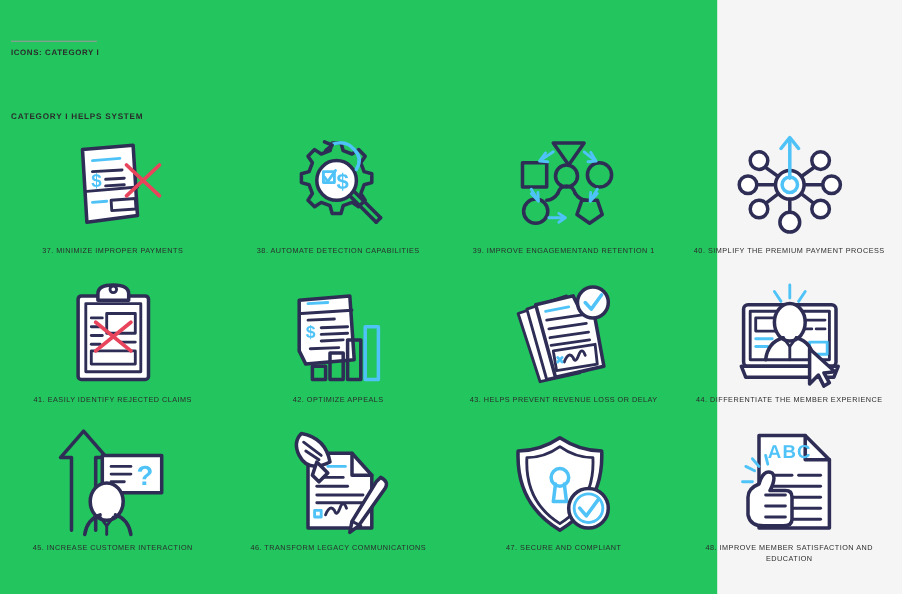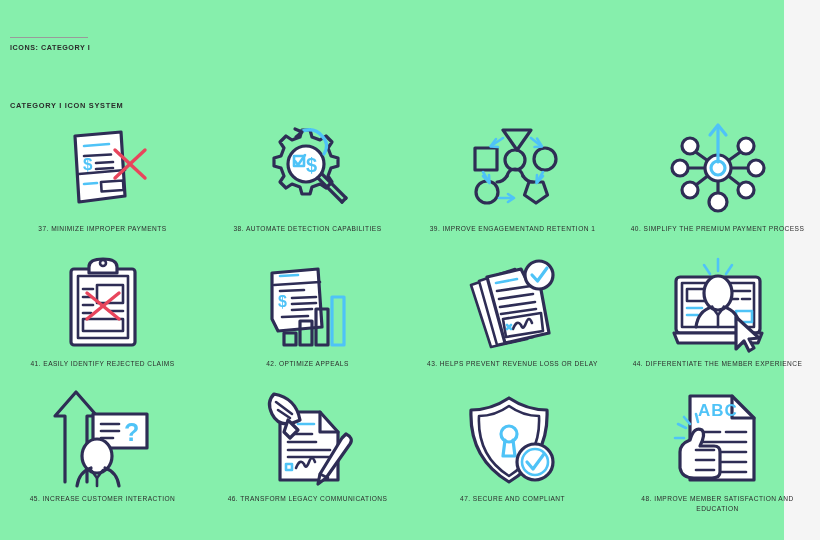--- a/index.html
+++ b/index.html
@@ -5,22 +5,22 @@
   * { box-sizing: border-box; }
   html, body {
     margin: 0; padding: 0;
     width: 820px; height: 540px;
     background: #f5f5f5;
     font-family: "Liberation Sans", sans-serif;
     overflow: hidden;
   }
   .page {
     position: relative;
-    width: 784px; height: 540px;
-    background: #86efac;
+    width: 652px; height: 540px;
+    background: #22c55e;
   }
 
   
   .hdr-rule {
     position: absolute;
     left: 10px; top: 37px;
     width: 78px; height: 1px;
     background: #9a9a9a;
   }
   .hdr-title {
@@ -81,21 +81,21 @@
   .f-none { fill: none; }
   .txt-blue { fill: #4fc3f7; font-family: "Liberation Sans", sans-serif; font-weight: bold; }
 </style>
 </head>
 <body>
 
 <div class="page">
 
   <div class="hdr-rule"></div>
   <div class="hdr-title">ICONS: CATEGORY I</div>
-  <div class="sec-title">CATEGORY I  ICON SYSTEM</div>
+  <div class="sec-title">CATEGORY I  HELPS SYSTEM</div>
 
   <div class="grid">
 
     <div class="cell">
       <div class="art">
         <svg width="100" height="96" viewBox="0 0 100 96">
           <path class="s-dark f-white" d="M22 16 L68 12 L72 76 L26 82 Z"></path>
           <path class="s-dark-t" d="M26 54 L72 50"></path>
           <path class="s-blue-t" d="M31 26 L56 24"></path>
           <path class="s-dark-t" d="M31 36 L58 34.5"></path>

